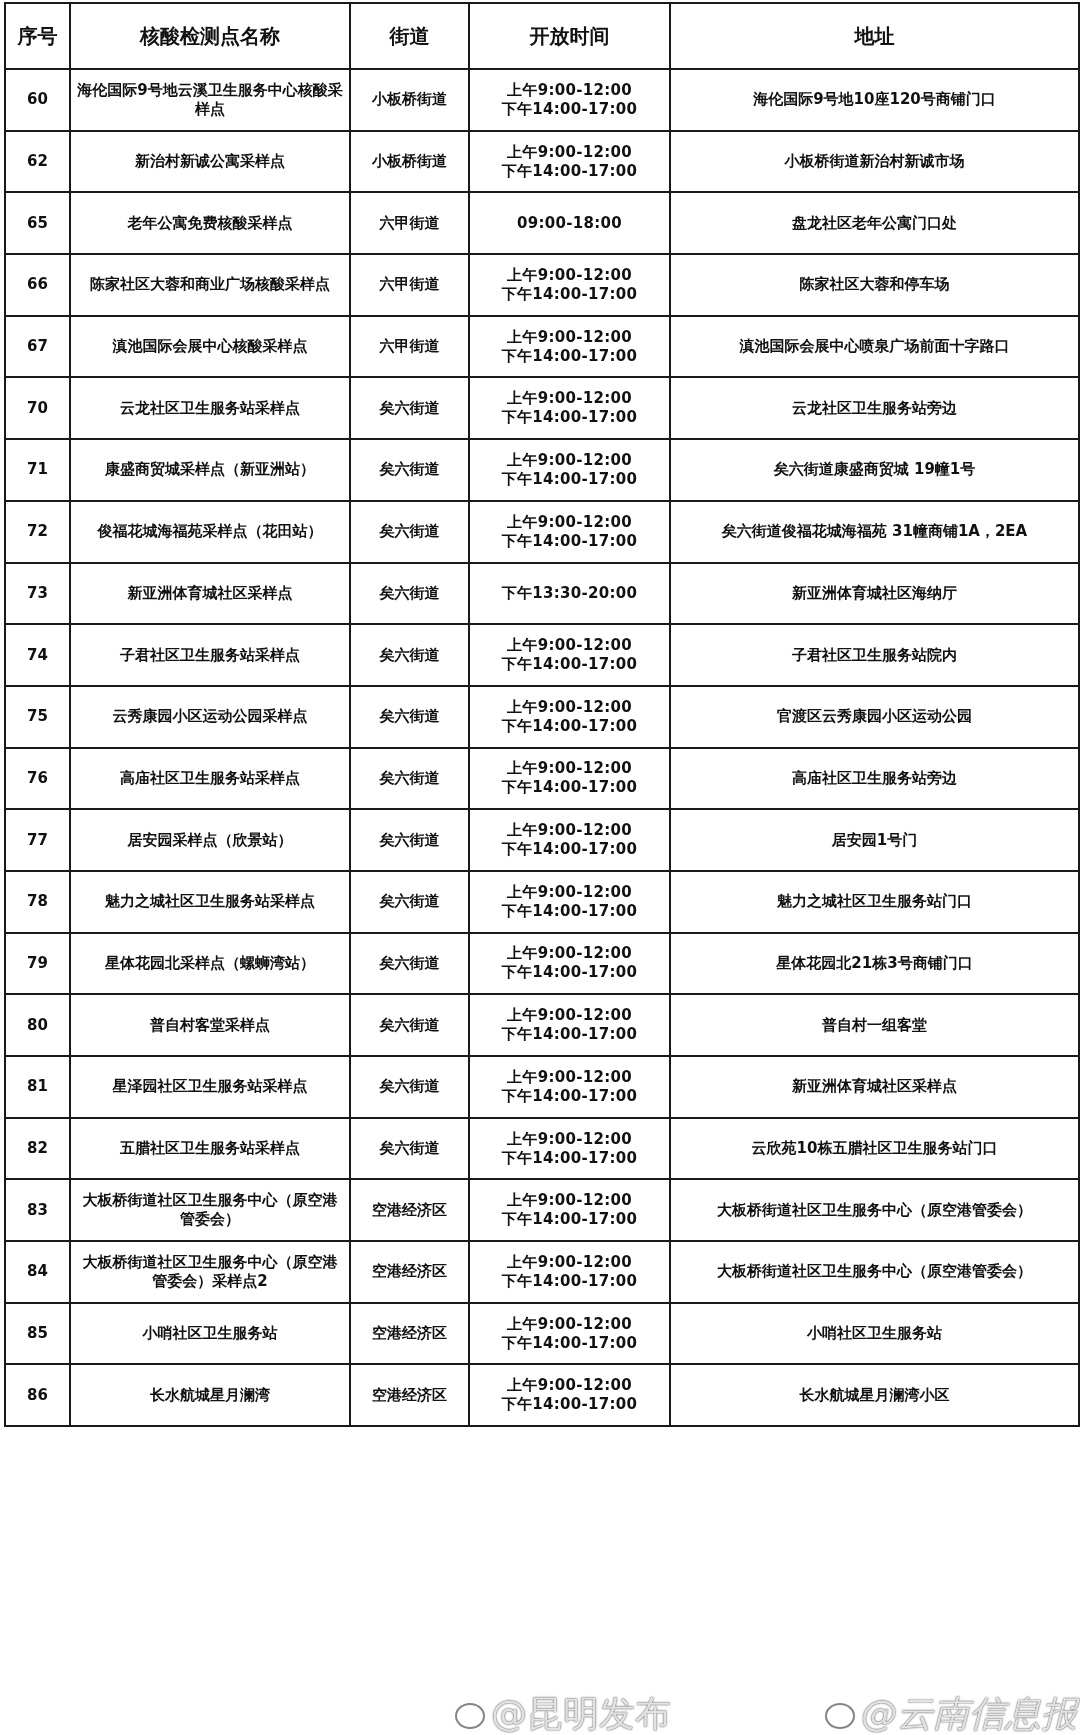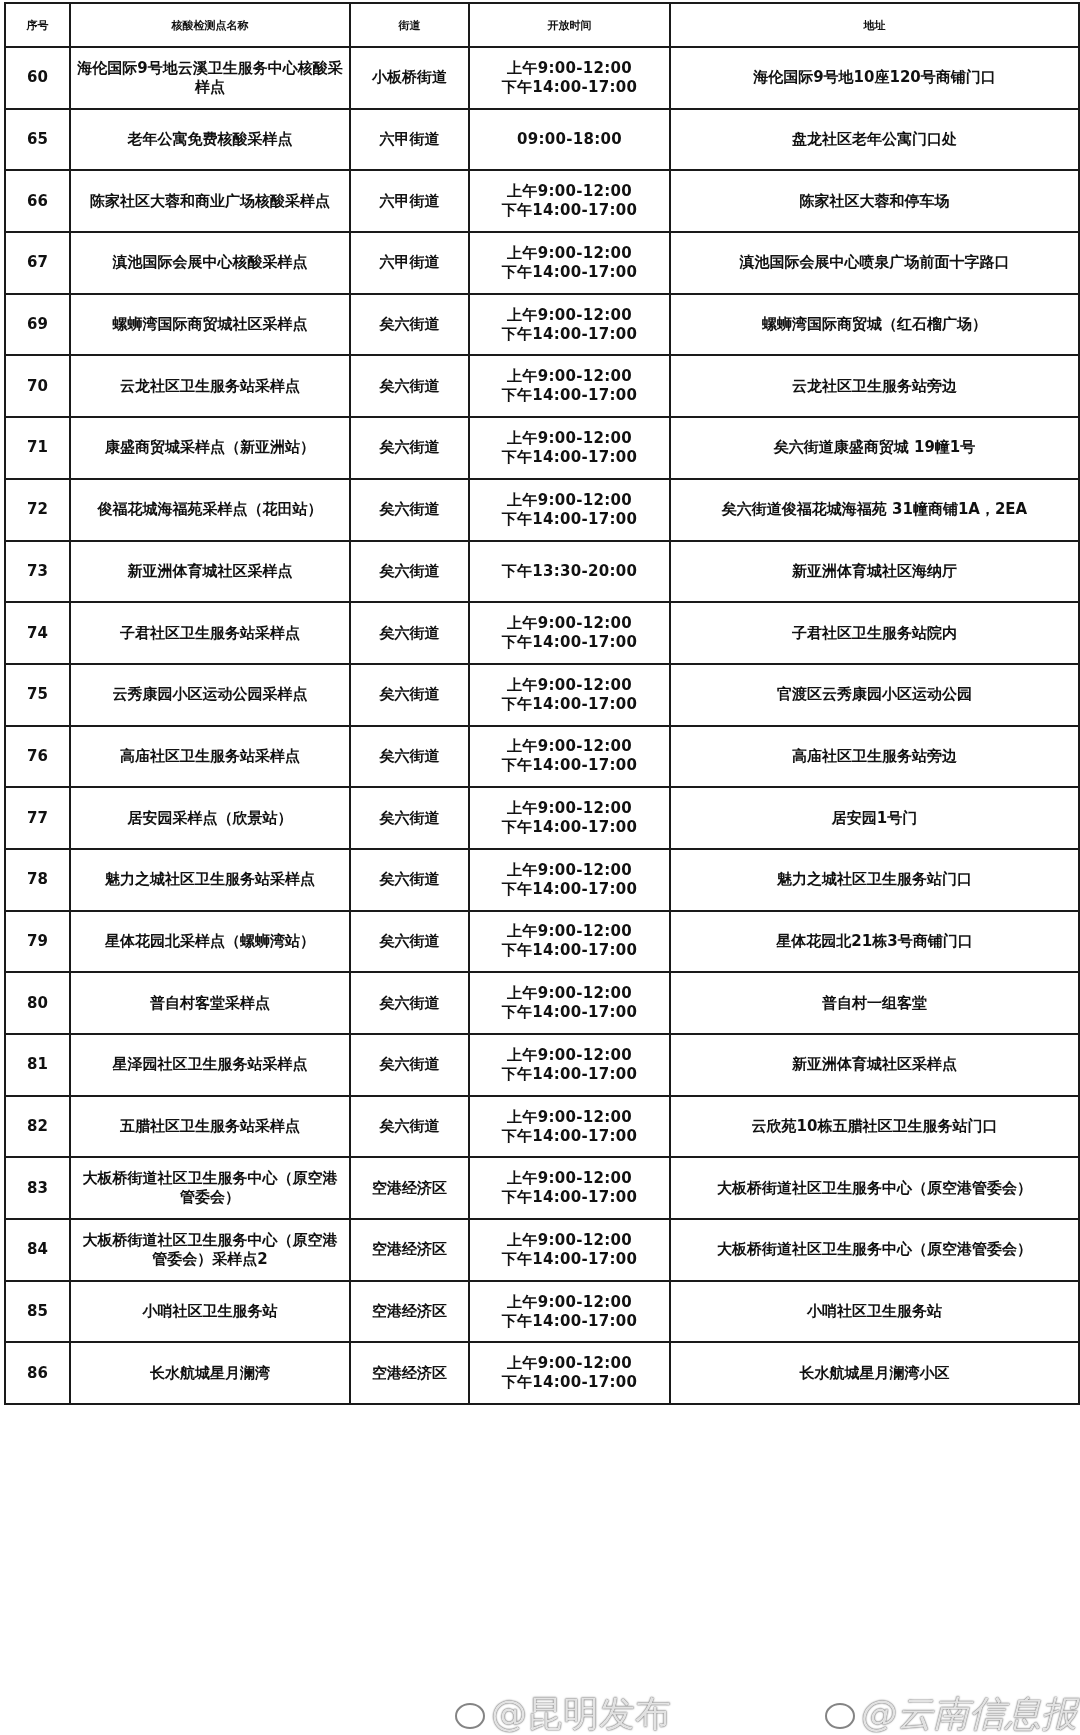--- a/index.html
+++ b/index.html
@@ -2,21 +2,21 @@
 <html><head>
   <meta charset="utf-8">
   <style>
     html, body { margin: 0; padding: 0; background: #ffffff; }
     body { width: 1080px; height: 1735px; position: relative; overflow: hidden;
            font-family: "DejaVu Sans", "Liberation Sans", sans-serif; color: #111; }
     table.grid { position: absolute; left: 4px; top: 2px; width: 1074px;
                  border-collapse: collapse; table-layout: fixed; }
     table.grid td, table.grid th { border: 2px solid #1a1a1a; text-align: center; vertical-align: middle;
                  font-weight: bold; font-size: 15px; line-height: 19px; padding: 0 6px; box-sizing: border-box; }
-    table.grid th { height: 44px; font-size: 11px; }
+    table.grid th { height: 66px; font-size: 20px; }
     table.grid td { height: 61.7px; }
     col.c1 { width: 65px; }
     col.c2 { width: 280px; }
     col.c3 { width: 119px; }
     col.c4 { width: 201px; }
     col.c5 { width: 409px; }
     .time { font-size: 15px; letter-spacing: 0.3px; line-height: 19px; }
     .time span { display: block; }
     .wm { position: absolute; font-size: 36px; color: rgba(255,255,255,0.85);
           text-shadow: 0 0 2px rgba(0,0,0,0.55), 0 0 1px rgba(0,0,0,0.6); font-weight: normal;
@@ -49,20 +49,30 @@
         <td>60</td>
         <td>海伦国际9号地云溪卫生服务中心核酸采样点</td>
         <td>小板桥街道</td>
         <td class="time">
           <span>上午9:00-12:00</span>
           <span>下午14:00-17:00</span>
         </td>
         <td>海伦国际9号地10座120号商铺门口</td>
       </tr>
       <tr>
+        <td>62</td>
+        <td>新治村新诚公寓采样点</td>
+        <td>小板桥街道</td>
+        <td class="time">
+          <span>上午9:00-12:00</span>
+          <span>下午14:00-17:00</span>
+        </td>
+        <td>小板桥街道新治村新诚市场</td>
+      </tr>
+      <tr>
         <td>65</td>
         <td>老年公寓免费核酸采样点</td>
         <td>六甲街道</td>
         <td class="time">
           <span>09:00-18:00</span>
         </td>
         <td>盘龙社区老年公寓门口处</td>
       </tr>
       <tr>
         <td>66</td>
@@ -76,30 +86,20 @@
       </tr>
       <tr>
         <td>67</td>
         <td>滇池国际会展中心核酸采样点</td>
         <td>六甲街道</td>
         <td class="time">
           <span>上午9:00-12:00</span>
           <span>下午14:00-17:00</span>
         </td>
         <td>滇池国际会展中心喷泉广场前面十字路口</td>
-      </tr>
-      <tr>
-        <td>69</td>
-        <td>螺蛳湾国际商贸城社区采样点</td>
-        <td>矣六街道</td>
-        <td class="time">
-          <span>上午9:00-12:00</span>
-          <span>下午14:00-17:00</span>
-        </td>
-        <td>螺蛳湾国际商贸城（红石榴广场）</td>
       </tr>
       <tr>
         <td>70</td>
         <td>云龙社区卫生服务站采样点</td>
         <td>矣六街道</td>
         <td class="time">
           <span>上午9:00-12:00</span>
           <span>下午14:00-17:00</span>
         </td>
         <td>云龙社区卫生服务站旁边</td>

